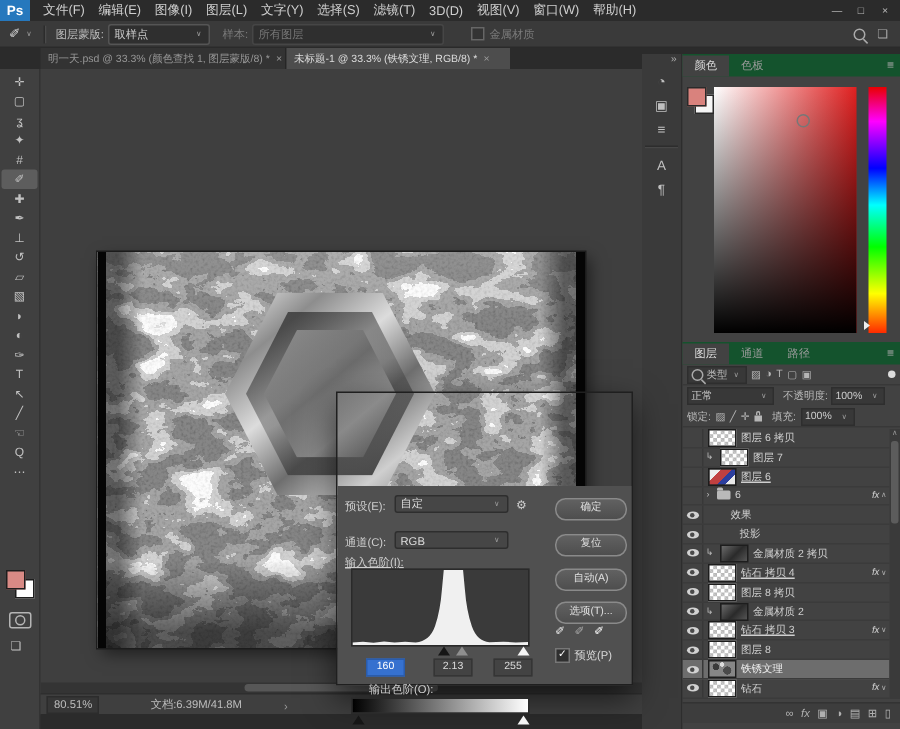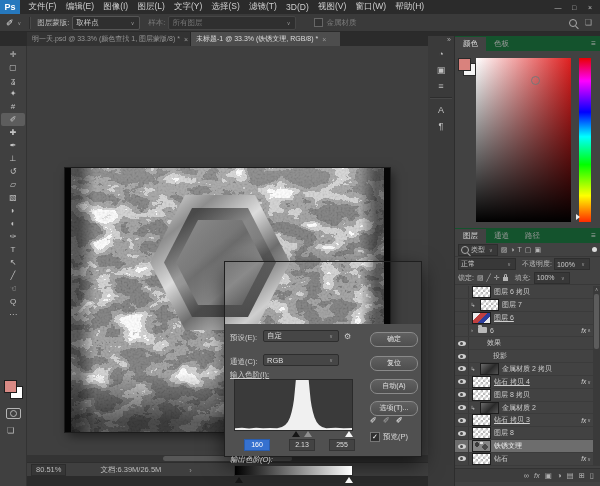--- a/index.html
+++ b/index.html
@@ -340,21 +340,21 @@
       </div>
       <div class="slider-track">
         <span class="tri up black" style="left:58px;"></span>
         <span class="tri up gray" style="left:70px;"></span>
         <span class="tri up white" style="left:111px;"></span>
       </div>
       <span class="val sel" style="left:19px;top:115px;">160</span>
       <span class="val" style="left:64px;top:115px;">2.13</span>
       <span class="val" style="left:104px;top:115px;">255</span>
 
-      <span class="dlabel" style="left:5px;top:131px;font-style:italic;">输出色阶(O):</span>
+      <span class="dlabel" style="left:21px;top:131px;">输出色阶(O):</span>
       <div class="outbar"></div>
       <div class="slider-track" style="top:153px;">
         <span class="tri up black" style="left:1px;"></span>
         <span class="tri up white" style="left:111px;"></span>
       </div>
       <span class="val" style="left:19px;top:162px;">0</span>
       <span class="val" style="left:104px;top:162px;">255</span>
 
       <span class="dlg-btn" style="top:8px;">确定</span>
       <span class="dlg-btn" style="top:32px;">复位</span>
@@ -571,18 +571,18 @@
           <span class="bicon">▤</span>
           <span class="bicon">⊞</span>
           <span class="bicon">▯</span>
         </div>
       </div>
     </div>
   </div>
 
   <div class="statusbar">
     <span class="szoom">80.51%</span>
-    <span class="sdoc">文档:6.39M/26.5M</span>
+    <span class="sdoc">文档:6.39M/41.8M</span>
     <span class="schev">›</span>
   </div>
   <div class="bottom-fill"></div>
 
 </div>
 
 </body></html>

